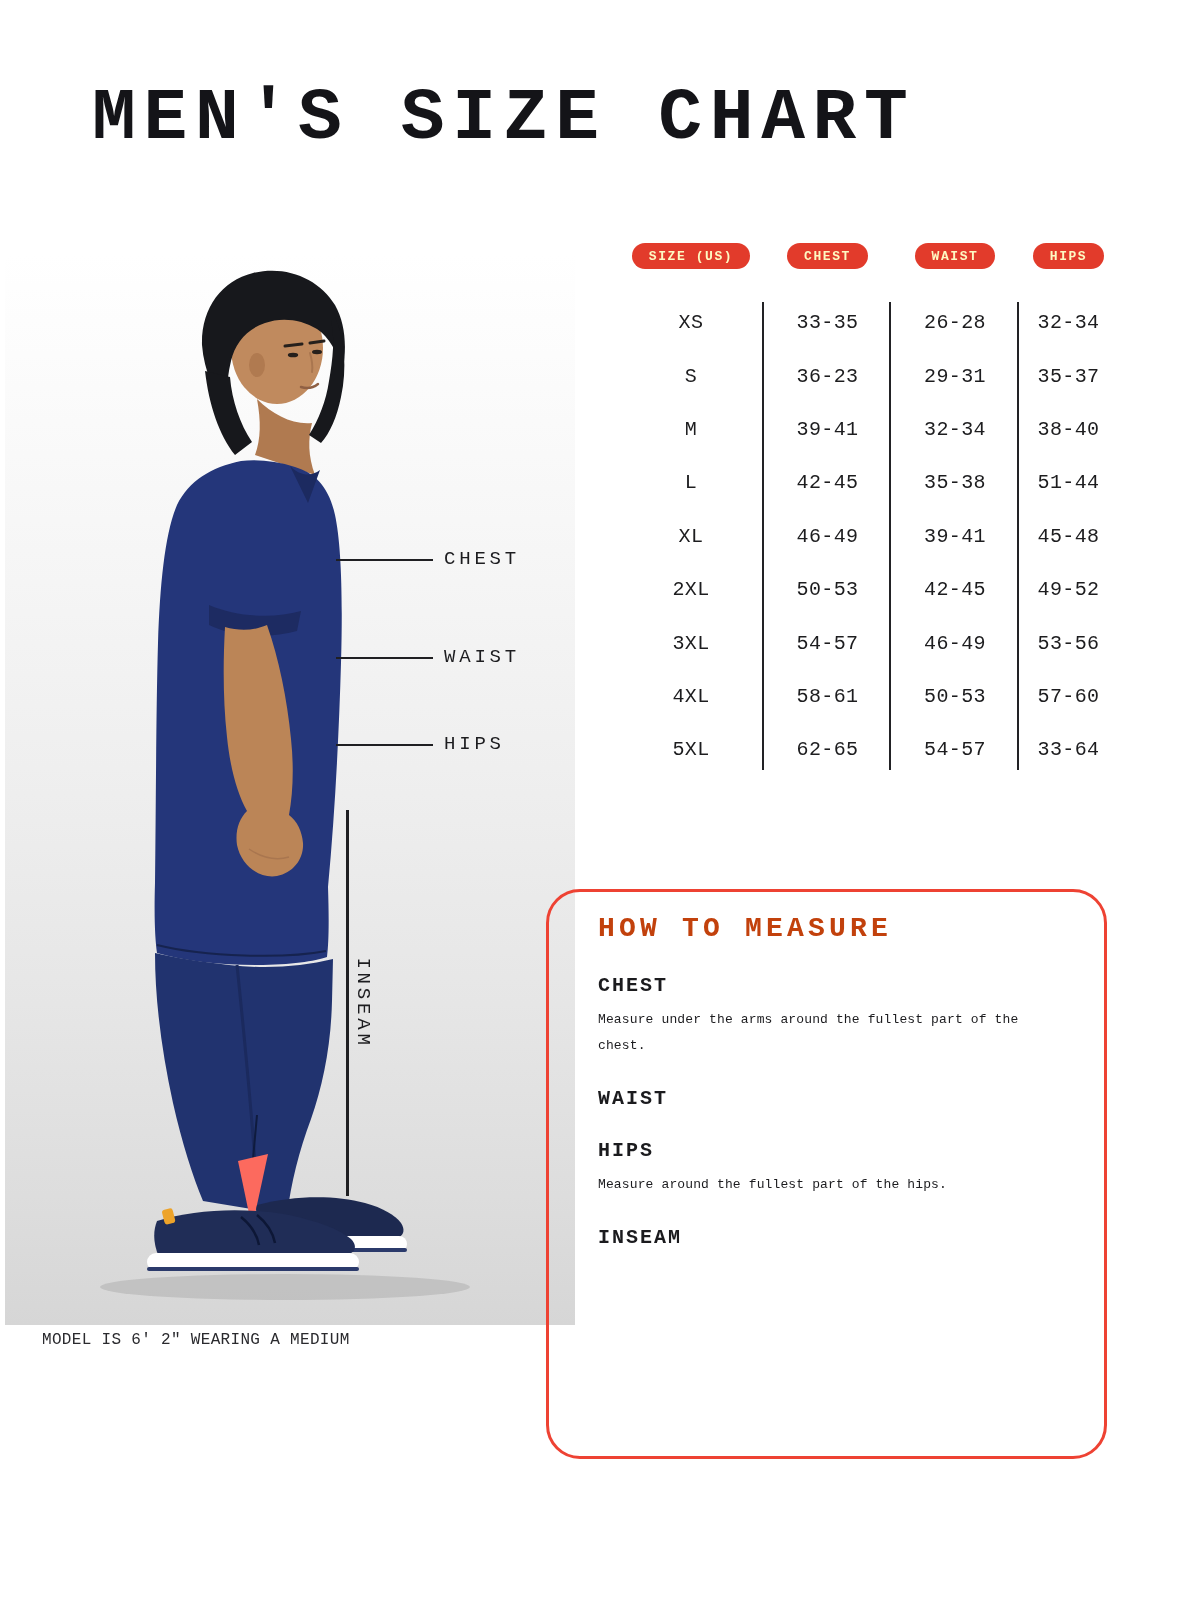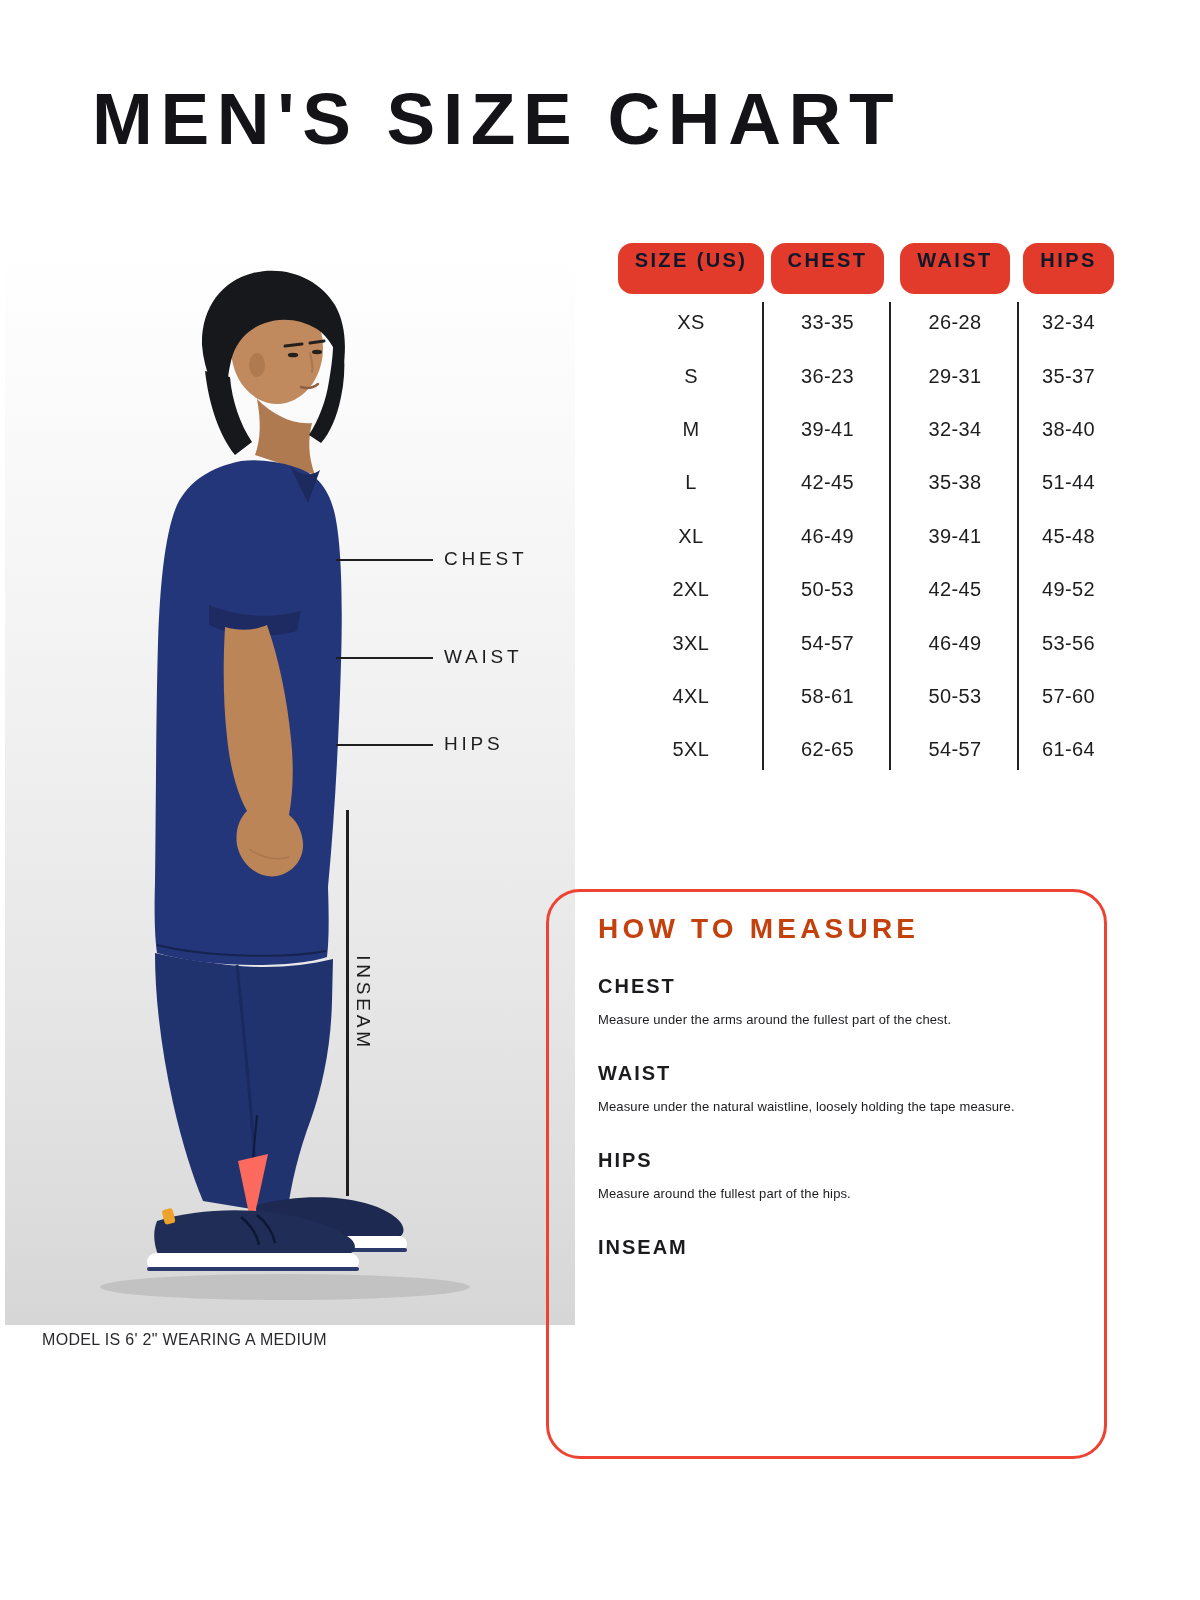--- a/index.html
+++ b/index.html
@@ -1,18 +1,18 @@
 <!DOCTYPE html>
 <html><head>
 <meta charset="utf-8">
 <style>
   html,body{margin:0;padding:0;background:#ffffff;}
   .page{
     position:relative;width:1176px;height:1600px;background:#ffffff;overflow:hidden;
-    font-family:Liberation Sans, sans-serif;color:#1a1a1d;
+    font-family:Liberation Mono, monospace;color:#1a1a1d;
     --pill-red:#e23b2b; --border-red:#ee4233;
   }
   
   .title{
     position:absolute;left:92px;top:82px;font-size:73px;font-weight:bold;
     letter-spacing:0.105em;color:#141418;line-height:1;white-space:nowrap;
   }
   
   .photo{
     position:absolute;left:5px;top:253px;width:570px;height:1072px;
@@ -35,22 +35,22 @@
     position:absolute;left:42px;top:1331px;font-size:16px;letter-spacing:0.02em;color:#2a2a2e;
     white-space:nowrap;
   }
   
   .size-table{position:absolute;left:618px;top:240px;width:500px;}
   .tbl-head,.tbl-rows{
     display:grid;grid-template-columns:146px 127px 128px 99px;justify-items:center;align-items:center;
   }
   .tbl-head{height:56px;align-items:start;}
   .pill{
-    margin-top:3px;background:var(--pill-red);color:#0f172a;border-radius:14.5px;
-    font-size:20px;font-weight:bold;letter-spacing:0.12em;padding:7px 17px 24px 17px;
+    margin-top:3px;background:var(--pill-red);color:#fef9c3;border-radius:14.5px;
+    font-size:13px;font-weight:bold;letter-spacing:0.12em;padding:7px 17px 6px 17px;
     line-height:1;white-space:nowrap;
   }
   .tbl-rows{grid-auto-rows:53.4px;}
   .cell{font-size:20px;color:#1d1d1f;letter-spacing:0.02em;}
   .vdiv{position:absolute;top:62px;width:1.5px;height:468px;background:#222225;}
   .vdiv.d1{left:144px;} .vdiv.d2{left:271px;} .vdiv.d3{left:399px;}
   
   .measure-box{
     position:absolute;left:546px;top:889px;width:561px;height:570px;
     border:3px solid var(--border-red);border-radius:34px;background:transparent;box-sizing:border-box;
@@ -174,31 +174,30 @@
         <div class="cell">54-57</div>
         <div class="cell">46-49</div>
         <div class="cell">53-56</div>
         <div class="cell">4XL</div>
         <div class="cell">58-61</div>
         <div class="cell">50-53</div>
         <div class="cell">57-60</div>
         <div class="cell">5XL</div>
         <div class="cell">62-65</div>
         <div class="cell">54-57</div>
-        <div class="cell">61-64</div>
+        <div class="cell">33-64</div>
       </div>
   </div>
 
   <div class="measure-box"></div>
   <div class="measure-content">
     <h2 class="m-title">HOW TO MEASURE</h2>
     <div>
         <div class="m-head">CHEST</div>
         <p class="m-body">Measure under the arms around the fullest part of the chest.</p>
         <div class="m-head">WAIST</div>
-        <p class="m-body">Measure under the natural waistline, loosely holding the tape measure.</p>
         <div class="m-head">HIPS</div>
         <p class="m-body">Measure around the fullest part of the hips.</p>
         <div class="m-head">INSEAM</div>
       </div>
   </div>
 
 </div>
 
 </body></html>

